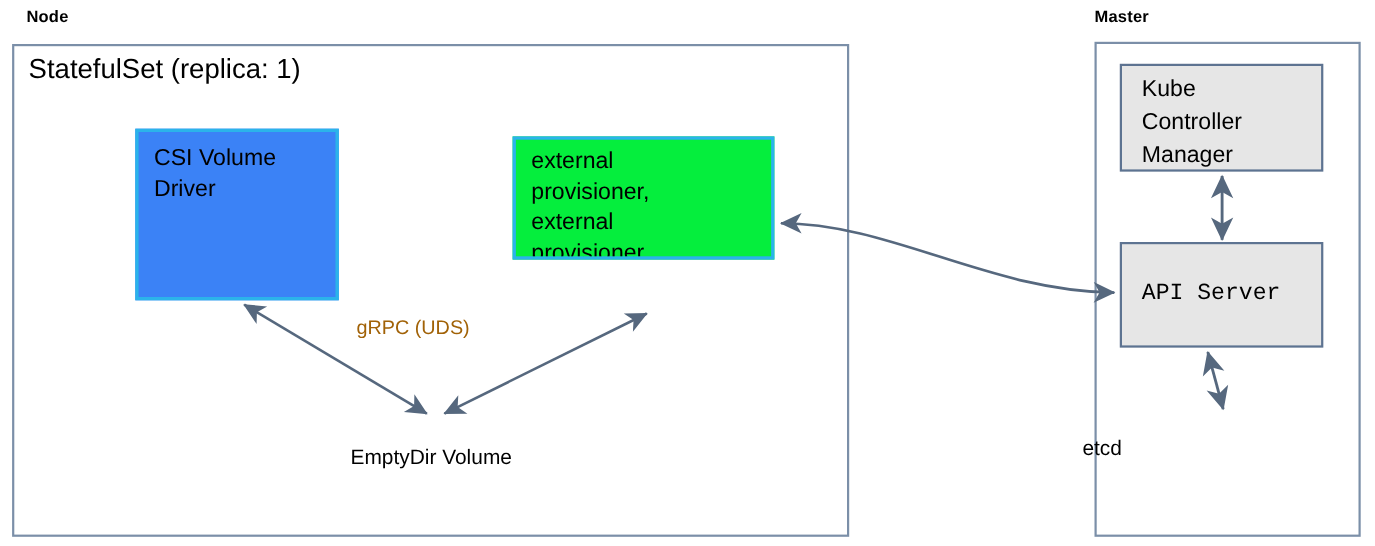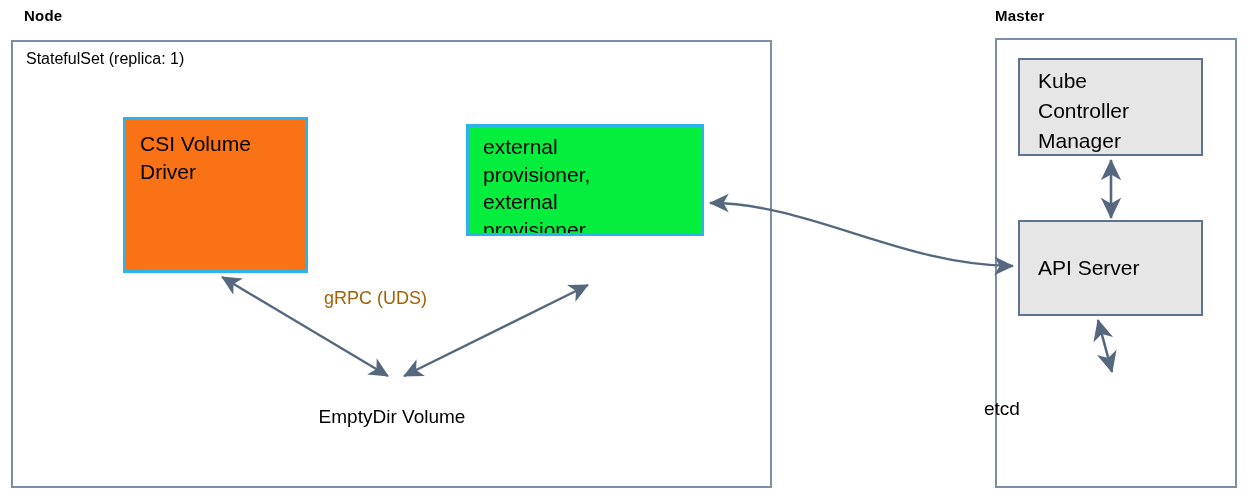--- a/index.html
+++ b/index.html
@@ -33,38 +33,38 @@
   .container-box {
     position: absolute;
     background: #ffffff;
     border: 2px solid #7b8fa8;
     box-sizing: border-box;
   }
 
   
   .statefulset-title {
     position: absolute;
-    font-size: 16px;
+    font-size: 25px;
     color: #000000;
     white-space: nowrap;
     line-height: 1.1;
   }
 
   
   .comp-box {
     position: absolute;
     box-sizing: border-box;
     border: 3px solid #2bb3ea;
     padding: 10px 12px 8px 14px;
     font-size: 21px;
     line-height: 1.32;
     color: #000000;
     overflow: hidden;
   }
-  .comp-box.orange { background: #f97316; }
+  .comp-box.orange { background: #3b82f6; }
   .comp-box.green  { background: #05ee3d; }
 
   
   .gray-box {
     position: absolute;
     box-sizing: border-box;
     background: #e6e6e6;
     border: 2px solid #5d7391;
     font-size: 21px;
     line-height: 1.42;
@@ -157,21 +157,21 @@
   <div class="group-caption" style="left:995px; top:7px;">Master</div>
 
   <div class="container-box" style="left:995px; top:38px; width:242px; height:450px;"></div>
 
   <div class="gray-box" style="left:1018px; top:58px; width:185px; height:98px;">
     <div>Kube</div>
     <div>Controller</div>
     <div>Manager</div>
   </div>
 
-  <div class="gray-box centered" style="left:1018px; top:220px; width:185px; height:96px;">
+  <div class="gray-box centered" style="left:1018px; top:220px; width:185px; height:96px;font-family:Liberation Mono, monospace;">
     <div>API Server</div>
   </div>
 
   <div class="cyl-label" style="left:984px; top:398px; text-align:left;">etcd</div>
 
   <svg id="arrows" viewBox="0 0 1250 496" xmlns="http://www.w3.org/2000/svg">
     <defs>
       <marker id="ahead" markerWidth="9" markerHeight="9" refX="8.2" refY="4.5" orient="auto" markerUnits="strokeWidth">
         <path d="M0.4,0.6 L8.6,4.5 L0.4,8.4 L2.6,4.5 Z" fill="#56687e"></path>
       </marker>

